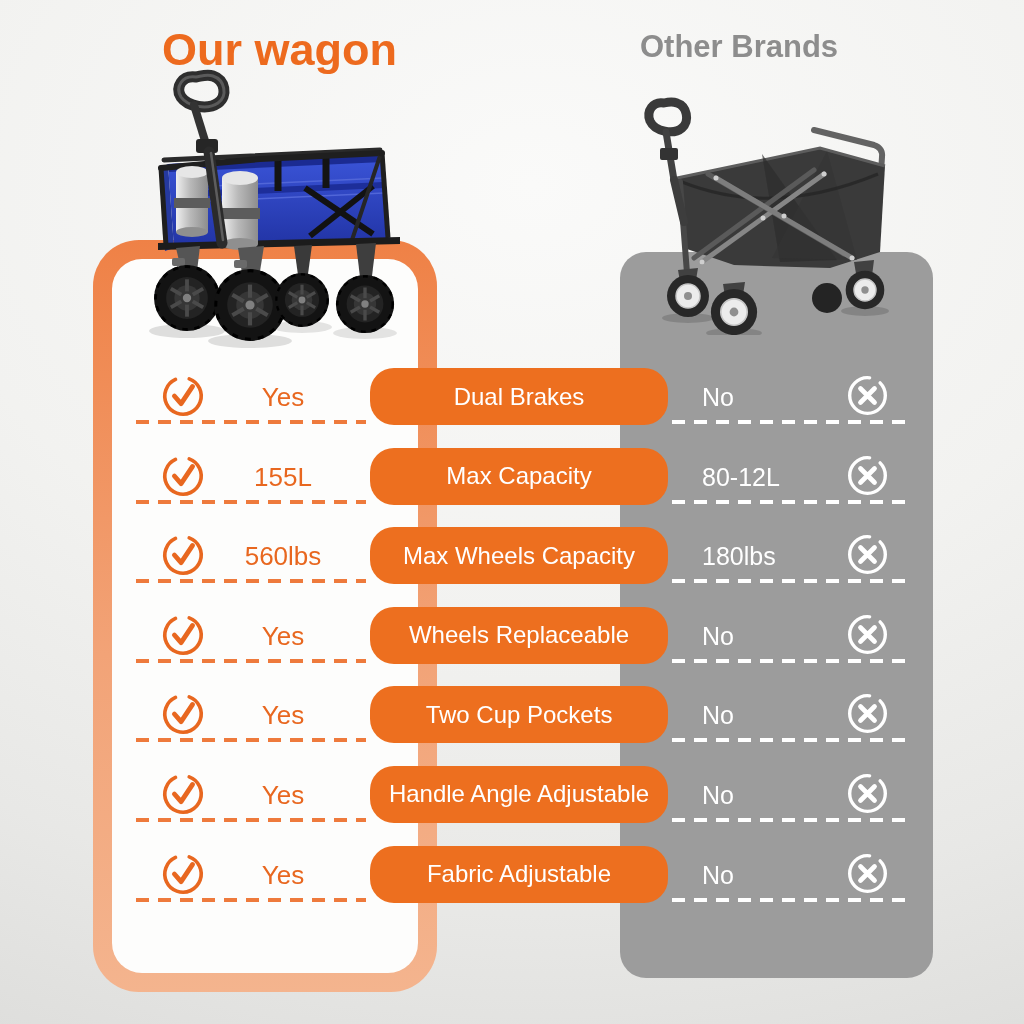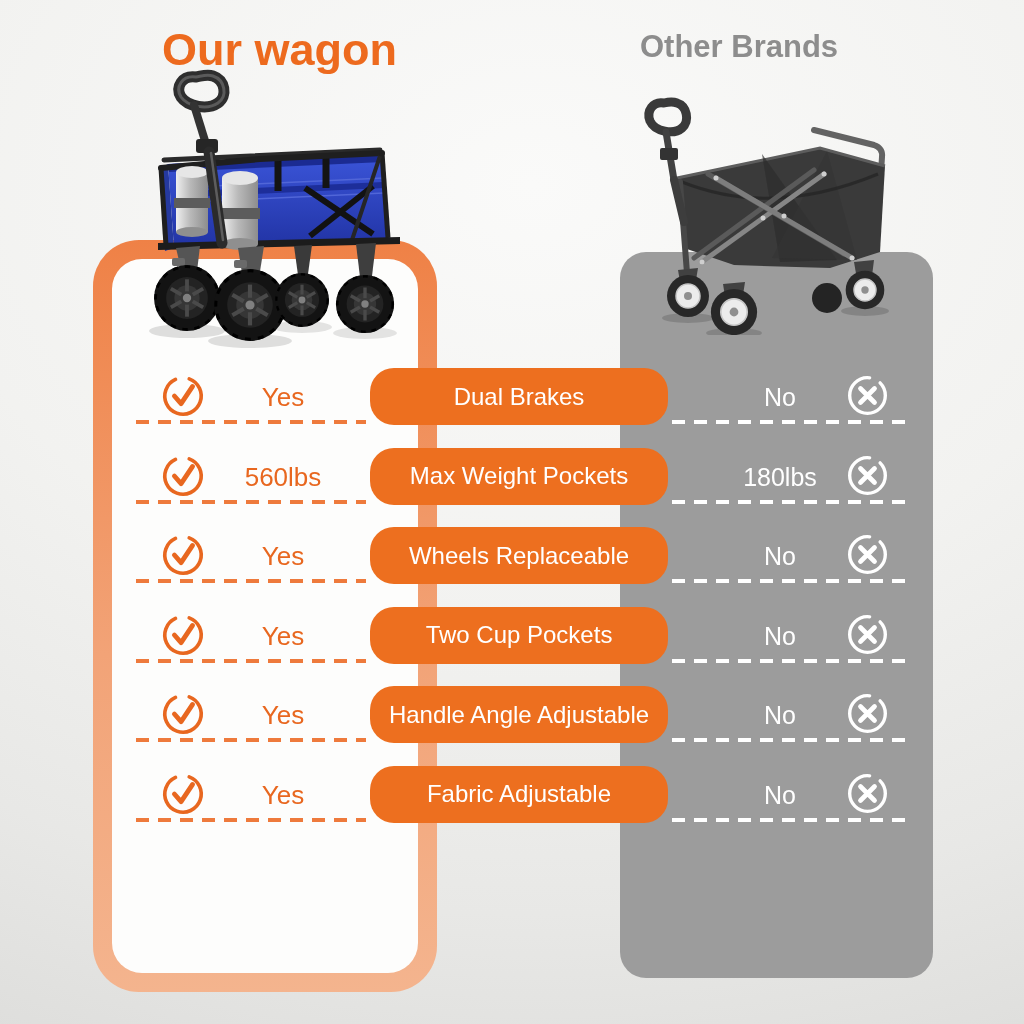--- a/index.html
+++ b/index.html
@@ -37,21 +37,21 @@
   .dash-left{left:136px;width:230px;
     background:repeating-linear-gradient(90deg,#EE7A3C 0 13px,transparent 13px 22px);}
   .dash-right{left:672px;width:240px;
     background:repeating-linear-gradient(90deg,#ffffff 0 13px,transparent 13px 22px);}
   .check-icon{position:absolute;left:160px;top:16px;width:46px;height:46px;}
   .ours-value{position:absolute;left:208px;top:25px;width:150px;text-align:center;
     font-size:26px;color:#E8671F;white-space:nowrap;}
   .pill{position:absolute;left:370px;top:11px;width:298px;height:57px;border-radius:24px;
     background:#ED6F1F;color:#fff;font-size:24px;display:flex;align-items:center;
     justify-content:center;white-space:nowrap;}
-  .theirs-value{position:absolute;left:702px;top:26px;width:156px;text-align:center;
+  .theirs-value{position:absolute;left:702px;top:26px;width:156px;text-align:left;
     font-size:25px;color:#fff;white-space:nowrap;}
   .x-icon{position:absolute;left:845px;top:16px;width:45px;height:45px;}
 </style>
 </head>
 <body>
 
 <div class="canvas">
 
   <div class="title title-left">Our wagon</div>
   <div class="title title-right">Other Brands</div>
@@ -188,30 +188,45 @@
     <div class="ours-value">Yes</div>
     <div class="pill">Dual Brakes</div>
     <div class="theirs-value">No</div>
     <svg class="x-icon" viewBox="0 0 48 48">
       <circle cx="24" cy="24" r="19" fill="none" stroke="#ffffff" stroke-width="3.6" stroke-linecap="round" stroke-dasharray="106 13" transform="rotate(-45 24 24)"></circle>
       <path d="M16.5 16.5 L31.5 31.5 M31.5 16.5 L16.5 31.5" stroke="#ffffff" stroke-width="5" stroke-linecap="round"></path>
     </svg>
   </div>
 
 
+  <div class="row">
+    <div class="dash dash-left"></div>
+    <div class="dash dash-right"></div>
+    <svg class="check-icon" viewBox="0 0 48 48">
+      <circle cx="24" cy="24" r="19" fill="none" stroke="#E8671F" stroke-width="3.8" stroke-linecap="round" stroke-dasharray="104 15" transform="rotate(-70 24 24)"></circle>
+      <path d="M15 24 L22 32 L34 14" fill="none" stroke="#E8671F" stroke-width="5" stroke-linecap="round" stroke-linejoin="round"></path>
+    </svg>
+    <div class="ours-value">155L</div>
+    <div class="pill">Max Capacity</div>
+    <div class="theirs-value">80-12L</div>
+    <svg class="x-icon" viewBox="0 0 48 48">
+      <circle cx="24" cy="24" r="19" fill="none" stroke="#ffffff" stroke-width="3.6" stroke-linecap="round" stroke-dasharray="106 13" transform="rotate(-45 24 24)"></circle>
+      <path d="M16.5 16.5 L31.5 31.5 M31.5 16.5 L16.5 31.5" stroke="#ffffff" stroke-width="5" stroke-linecap="round"></path>
+    </svg>
+  </div>
 
   <div class="row">
     <div class="dash dash-left"></div>
     <div class="dash dash-right"></div>
     <svg class="check-icon" viewBox="0 0 48 48">
       <circle cx="24" cy="24" r="19" fill="none" stroke="#E8671F" stroke-width="3.8" stroke-linecap="round" stroke-dasharray="104 15" transform="rotate(-70 24 24)"></circle>
       <path d="M15 24 L22 32 L34 14" fill="none" stroke="#E8671F" stroke-width="5" stroke-linecap="round" stroke-linejoin="round"></path>
     </svg>
     <div class="ours-value">560lbs</div>
-    <div class="pill">Max Weight Pockets</div>
+    <div class="pill">Max Wheels Capacity</div>
     <div class="theirs-value">180lbs</div>
     <svg class="x-icon" viewBox="0 0 48 48">
       <circle cx="24" cy="24" r="19" fill="none" stroke="#ffffff" stroke-width="3.6" stroke-linecap="round" stroke-dasharray="106 13" transform="rotate(-45 24 24)"></circle>
       <path d="M16.5 16.5 L31.5 31.5 M31.5 16.5 L16.5 31.5" stroke="#ffffff" stroke-width="5" stroke-linecap="round"></path>
     </svg>
   </div>
 
   <div class="row">
     <div class="dash dash-left"></div>
     <div class="dash dash-right"></div>

